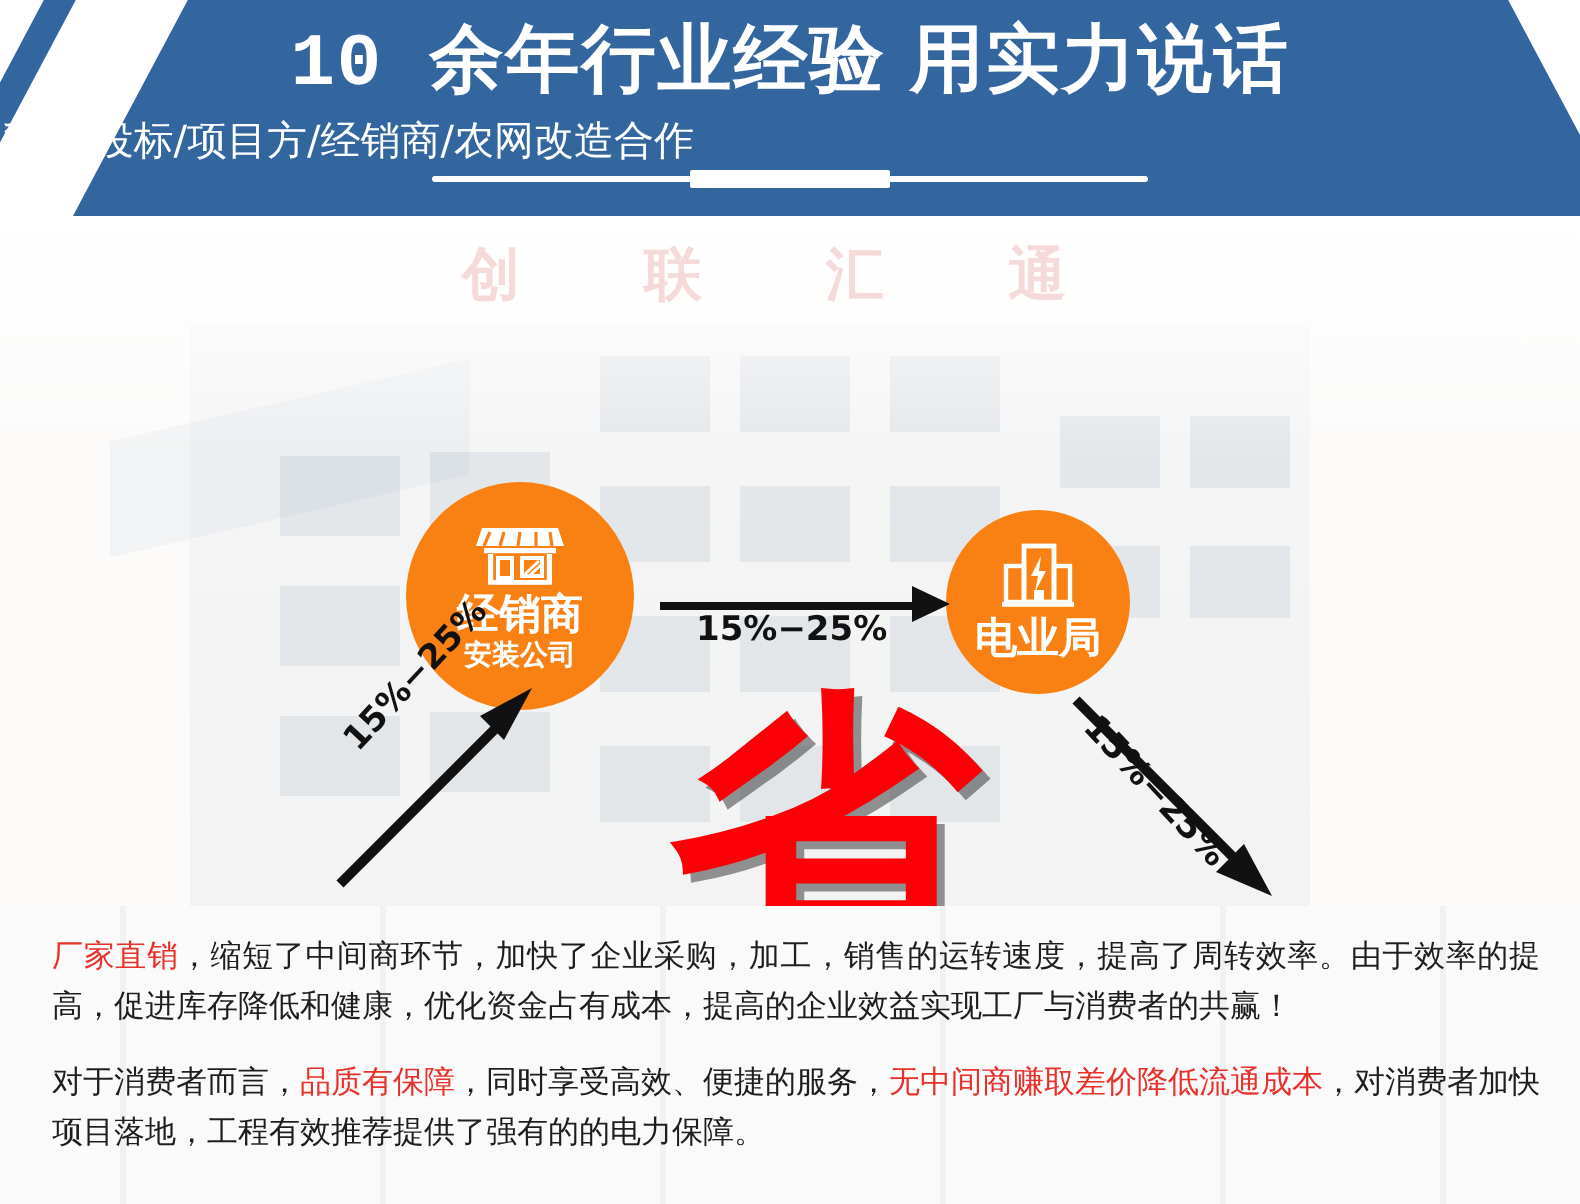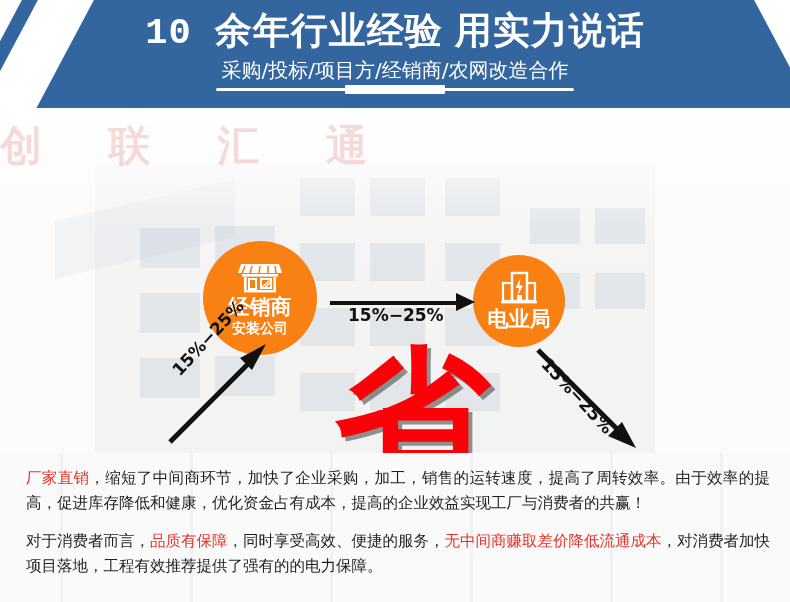--- a/index.html
+++ b/index.html
@@ -21,41 +21,41 @@
   .hs.l2{left:6px;transform:skewX(-28deg);width:56px;}
   .hs.r1{left:786px;transform:skewX(28deg);width:56px;}
   .hdr-inner{position:absolute;left:0;top:0;width:790px;height:108px;}
   .title{
     position:absolute;left:0;top:12px;width:790px;text-align:center;
     color:#ffffff;font-size:37px;font-weight:bold;letter-spacing:1px;
     line-height:42px;white-space:nowrap;font-family:Liberation Mono, monospace;
   }
   .title .gap{display:inline-block;width:12px;}
   .subtitle{
-    position:absolute;left:0;top:58px;width:790px;text-align:center;
+    position:absolute;left:0;top:58px;width:790px;
     color:#ffffff;font-size:20px;line-height:24px;white-space:nowrap;
   }
   .uline{position:absolute;left:216px;top:88px;width:358px;height:3px;background:#ffffff;border-radius:2px;}
   .uline-mid{position:absolute;left:345px;top:85px;width:100px;height:9px;background:#ffffff;border-radius:1px;}
 
   
   .diagram{
     position:absolute;left:0;top:108px;width:790px;height:345px;
     background:#fcfbfa;overflow:hidden;
   }
   
   .bldg{position:absolute;opacity:.055;background:#6b7f93;}
   .bldg-body{left:95px;top:55px;width:560px;height:290px;background:linear-gradient(180deg,#b9c4cf,#9aa8b6);opacity:.10;}
   .win{position:absolute;background:#8fa0b2;opacity:.16;}
   .roofline{position:absolute;left:55px;top:92px;width:180px;height:58px;background:#9fb0c0;opacity:.10;transform:skewY(-13deg);}
   .sky{position:absolute;left:0;top:0;width:790px;height:120px;background:linear-gradient(180deg,#ffffff,rgba(255,255,255,0));}
 
   .watermark{
-    position:absolute;left:0;top:10px;width:790px;
-    font-size:42px;font-weight:bold;color:#e08a84;opacity:.30;
+    position:absolute;left:0;top:10px;width:790px;text-align:center;
+    font-size:29px;font-weight:bold;color:#e08a84;opacity:.30;
     letter-spacing:26px;white-space:nowrap;
   }
 
   
   .node{position:absolute;border-radius:50%;display:flex;flex-direction:column;
         align-items:center;justify-content:center;color:#fff;text-align:center;}
   .node.orange{background:#f98012;}
   .node .nlabel{font-size:21px;font-weight:bold;line-height:23px;}
   .node .nsub{font-size:14px;font-weight:bold;line-height:16px;margin-top:1px;}
   .node .nicon{display:block;line-height:0;margin-bottom:3px;}

